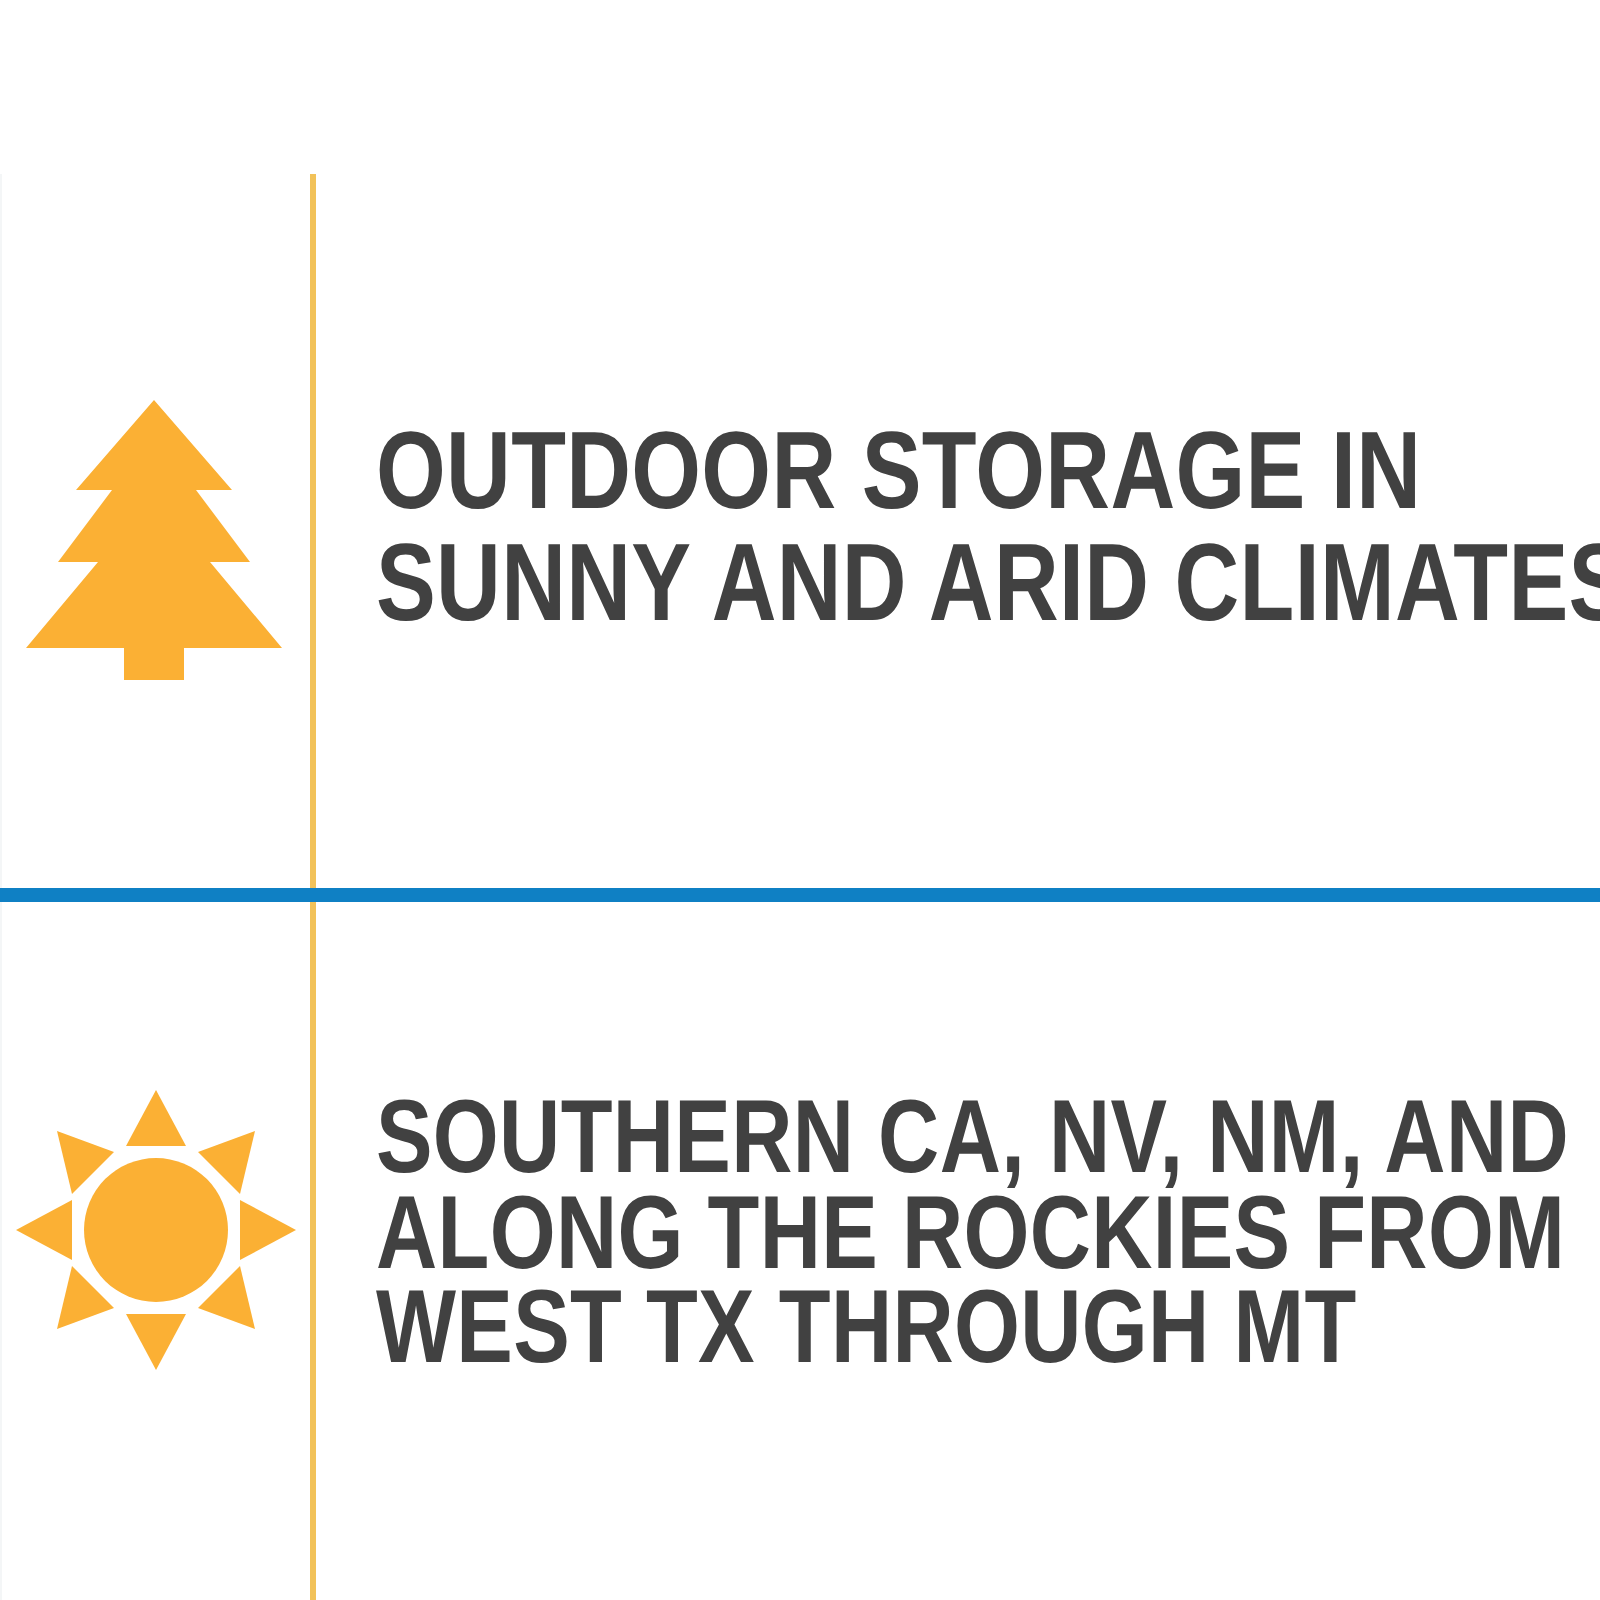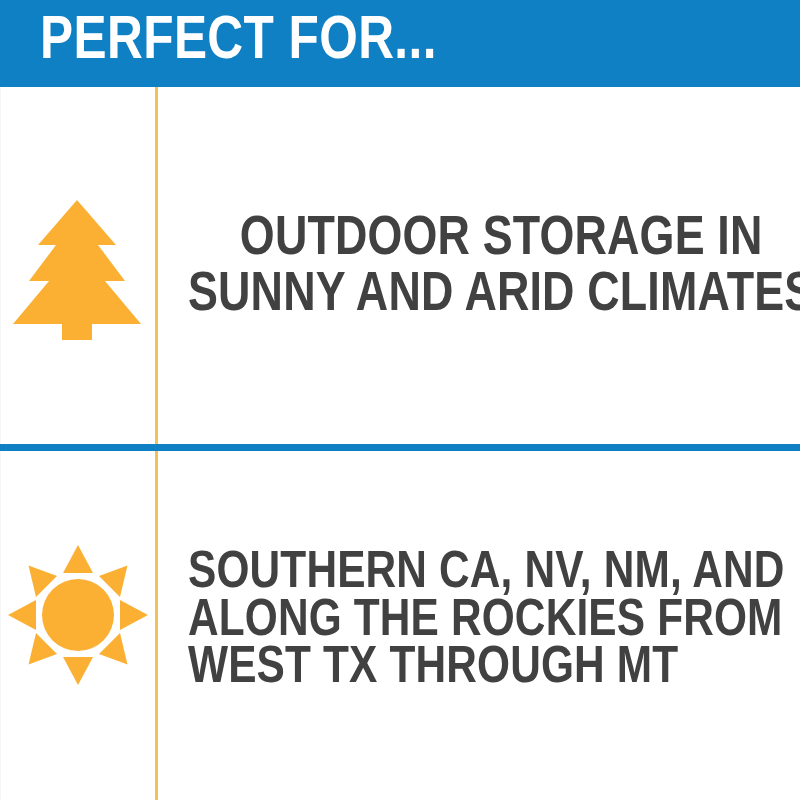--- a/index.html
+++ b/index.html
@@ -63,21 +63,21 @@
     height: 7px;
     background: #0f80c4;
   }
 
   
   .row {
     position: absolute;
     left: 0;
     width: 800px;
   }
-  #row-1 { top: 87px;  height: 357px; text-align: center; }
+  #row-1 { top: 87px;  height: 357px; }
   #row-2 { top: 451px; height: 262px; }
 
   .row-icon {
     position: absolute;
     left: 0;
     width: 155px;
     height: 100%;
     top: 0;
   }
   .row-icon svg { display: block; }
@@ -119,23 +119,20 @@
     width: 1px;
     height: 713px;
     background: #f4f6f7;
   }
 </style>
 </head>
 <body>
 
 <div id="infographic">
 
-  <div class="header-banner">
-    <div class="header-title">PERFECT FOR...</div>
-  </div>
 
   <div class="edge-seam"></div>
 
   <div class="row" id="row-1">
 
     <div class="row-icon tree-icon-wrap">
       <svg width="128" height="140" viewBox="0 0 128 140">
         <path d="M64 0
                  L103 45 L85 45
                  L112 81 L92 81

